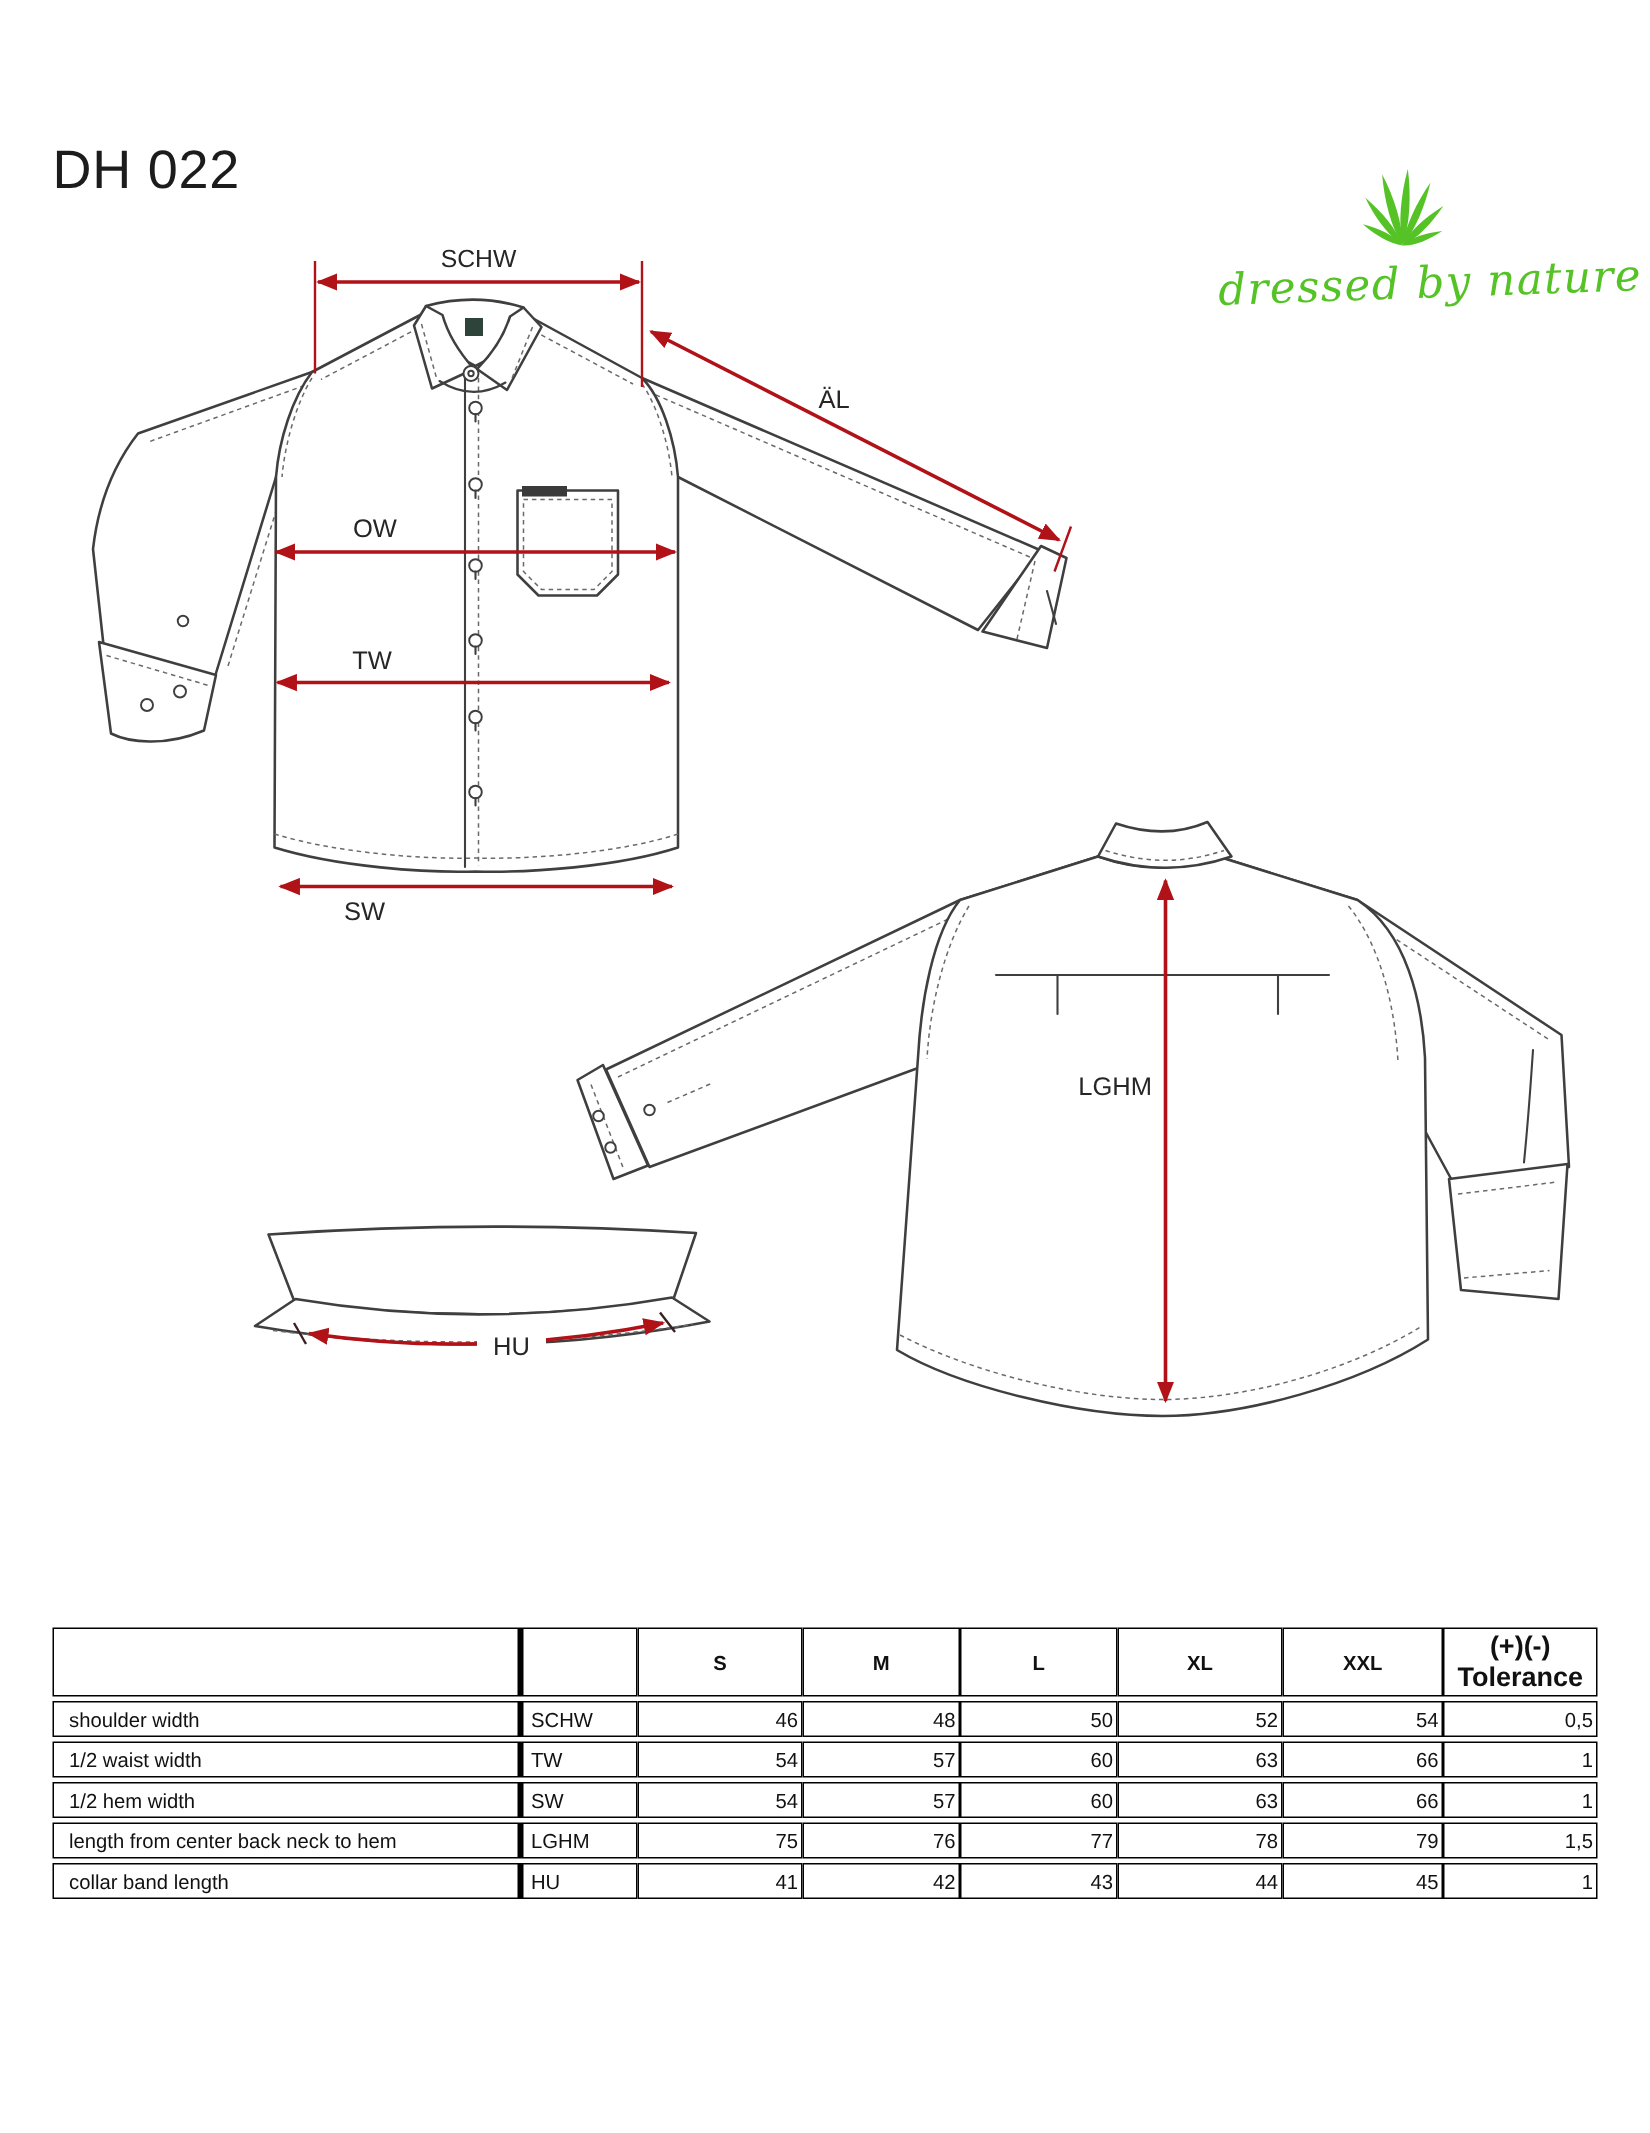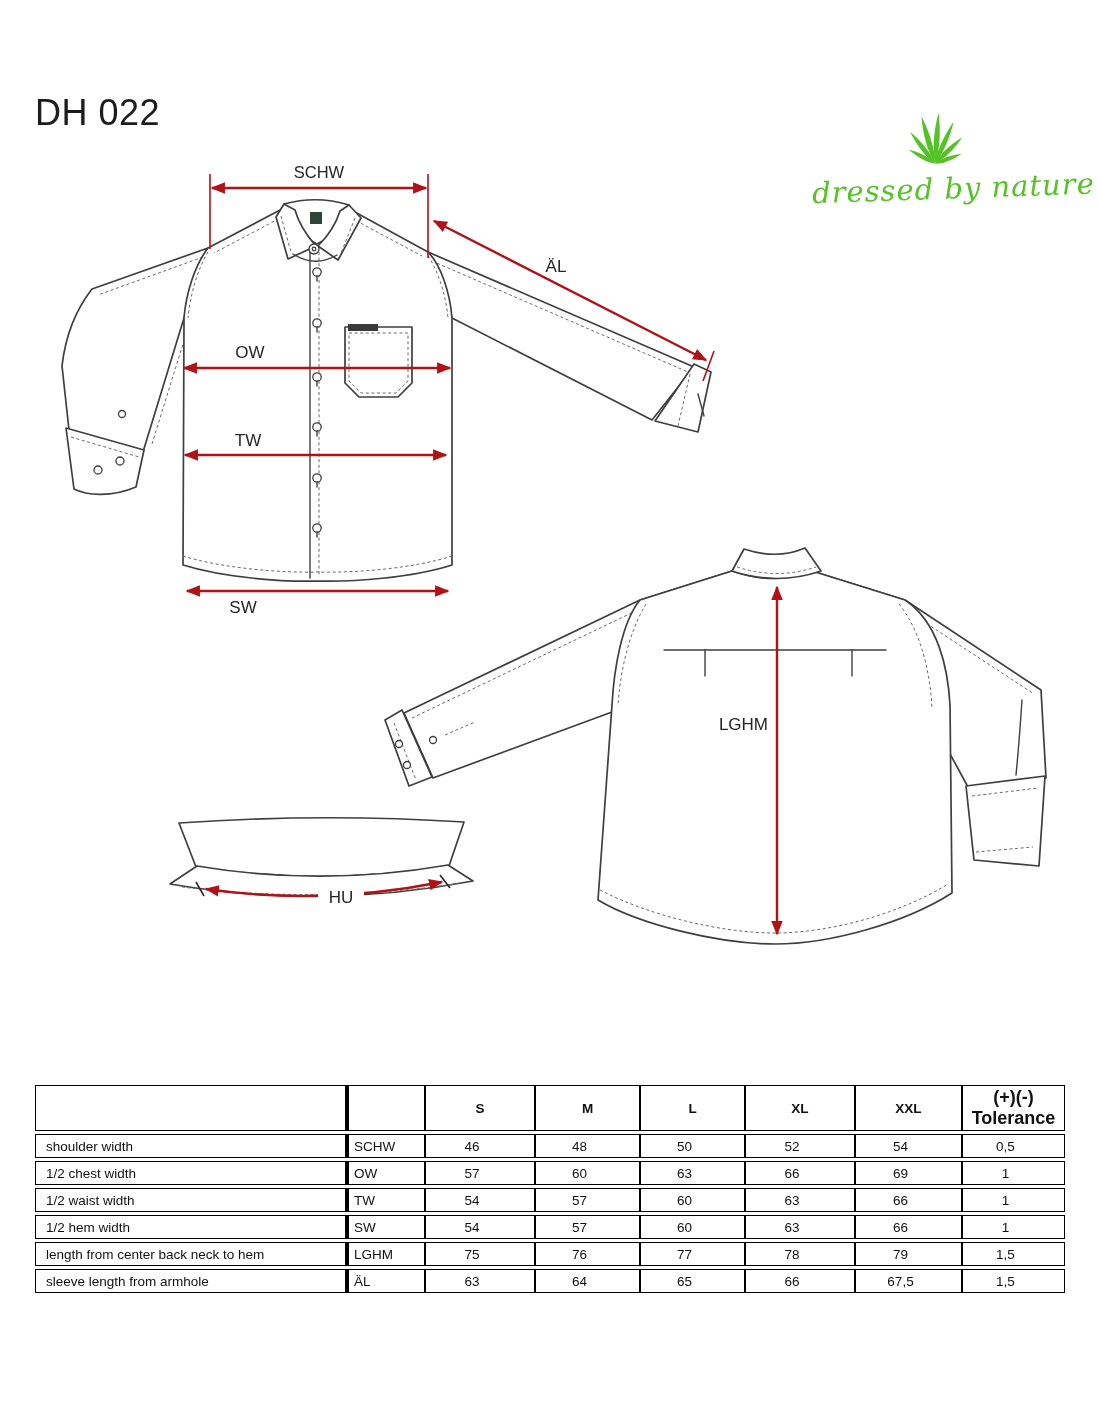--- a/index.html
+++ b/index.html
@@ -22,21 +22,21 @@
   .btn{stroke:#3f3f3f;stroke-width:1.3;fill:#fff;}
   
   .size-table{position:absolute;left:35px;top:1082px;border-collapse:separate;border-spacing:0 3px;}
   .size-table th,.size-table td{border:1.7px solid #000;font-size:13.5px;color:#111;
       font-family:"Liberation Sans",sans-serif;vertical-align:middle;background:#fff;}
   .size-table th{height:21px;font-weight:bold;text-align:center;}
   .size-table td{height:20px;}
   .size-table .desc{text-align:left;padding-left:10px;border-right-width:3px;}
   .size-table th.desc-h{border-right-width:3px;}
   .size-table .code{text-align:left;padding-left:5px;}
-  .size-table .num{text-align:center;padding-right:17px;}
+  .size-table .num{text-align:right;padding-right:2px;}
   .size-table .tol-h{font-size:18px;}
 </style>
 </head>
 <body>
 
 <div class="page">
 
   <div class="title">DH 022</div>
 
   <div class="logo">
@@ -250,30 +250,20 @@
         <td class="desc">shoulder width</td>
         <td class="code">SCHW</td>
         <td class="num">46</td>
         <td class="num">48</td>
         <td class="num">50</td>
         <td class="num">52</td>
         <td class="num">54</td>
         <td class="num">0,5</td>
       </tr>
       <tr>
-        <td class="desc">1/2 chest width</td>
-        <td class="code">OW</td>
-        <td class="num">57</td>
-        <td class="num">60</td>
-        <td class="num">63</td>
-        <td class="num">66</td>
-        <td class="num">69</td>
-        <td class="num">1</td>
-      </tr>
-      <tr>
         <td class="desc">1/2 waist width</td>
         <td class="code">TW</td>
         <td class="num">54</td>
         <td class="num">57</td>
         <td class="num">60</td>
         <td class="num">63</td>
         <td class="num">66</td>
         <td class="num">1</td>
       </tr>
       <tr>
@@ -290,25 +280,25 @@
         <td class="desc">length from center back neck to hem</td>
         <td class="code">LGHM</td>
         <td class="num">75</td>
         <td class="num">76</td>
         <td class="num">77</td>
         <td class="num">78</td>
         <td class="num">79</td>
         <td class="num">1,5</td>
       </tr>
       <tr>
-        <td class="desc">sleeve length from armhole</td>
-        <td class="code">ÄL</td>
-        <td class="num">63</td>
-        <td class="num">64</td>
-        <td class="num">65</td>
-        <td class="num">66</td>
-        <td class="num">67,5</td>
-        <td class="num">1,5</td>
+        <td class="desc">collar band length</td>
+        <td class="code">HU</td>
+        <td class="num">41</td>
+        <td class="num">42</td>
+        <td class="num">43</td>
+        <td class="num">44</td>
+        <td class="num">45</td>
+        <td class="num">1</td>
       </tr>
     </tbody>
   </table>
 
 </div>
 
 </body></html>

